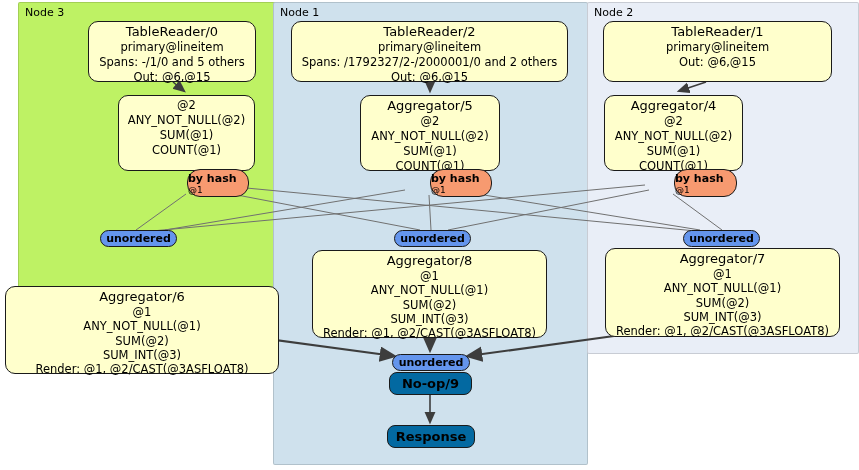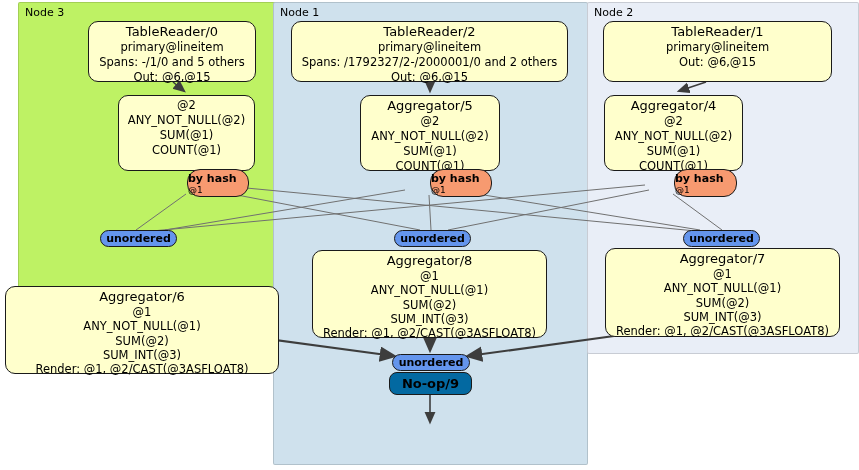--- a/index.html
+++ b/index.html
@@ -171,14 +171,17 @@
     <div class="line">SUM_INT(@3)</div>
     <div class="line">Render: @1, @2/CAST(@3ASFLOAT8)</div>
   </div>
 
   <div class="oval-sync" style="left:392px;top:354px;width:78px;height:17px;">
     <span>unordered</span>
   </div>
   <div class="minibox" style="left:389px;top:372px;width:83px;height:23px;line-height:21px;">
     <span>No-op/9</span>
   </div>
+  <div class="minibox" style="left:387px;top:425px;width:88px;height:23px;line-height:21px;">
+    <span>Response</span>
+  </div>
 
 </div>
 
 </body></html>

